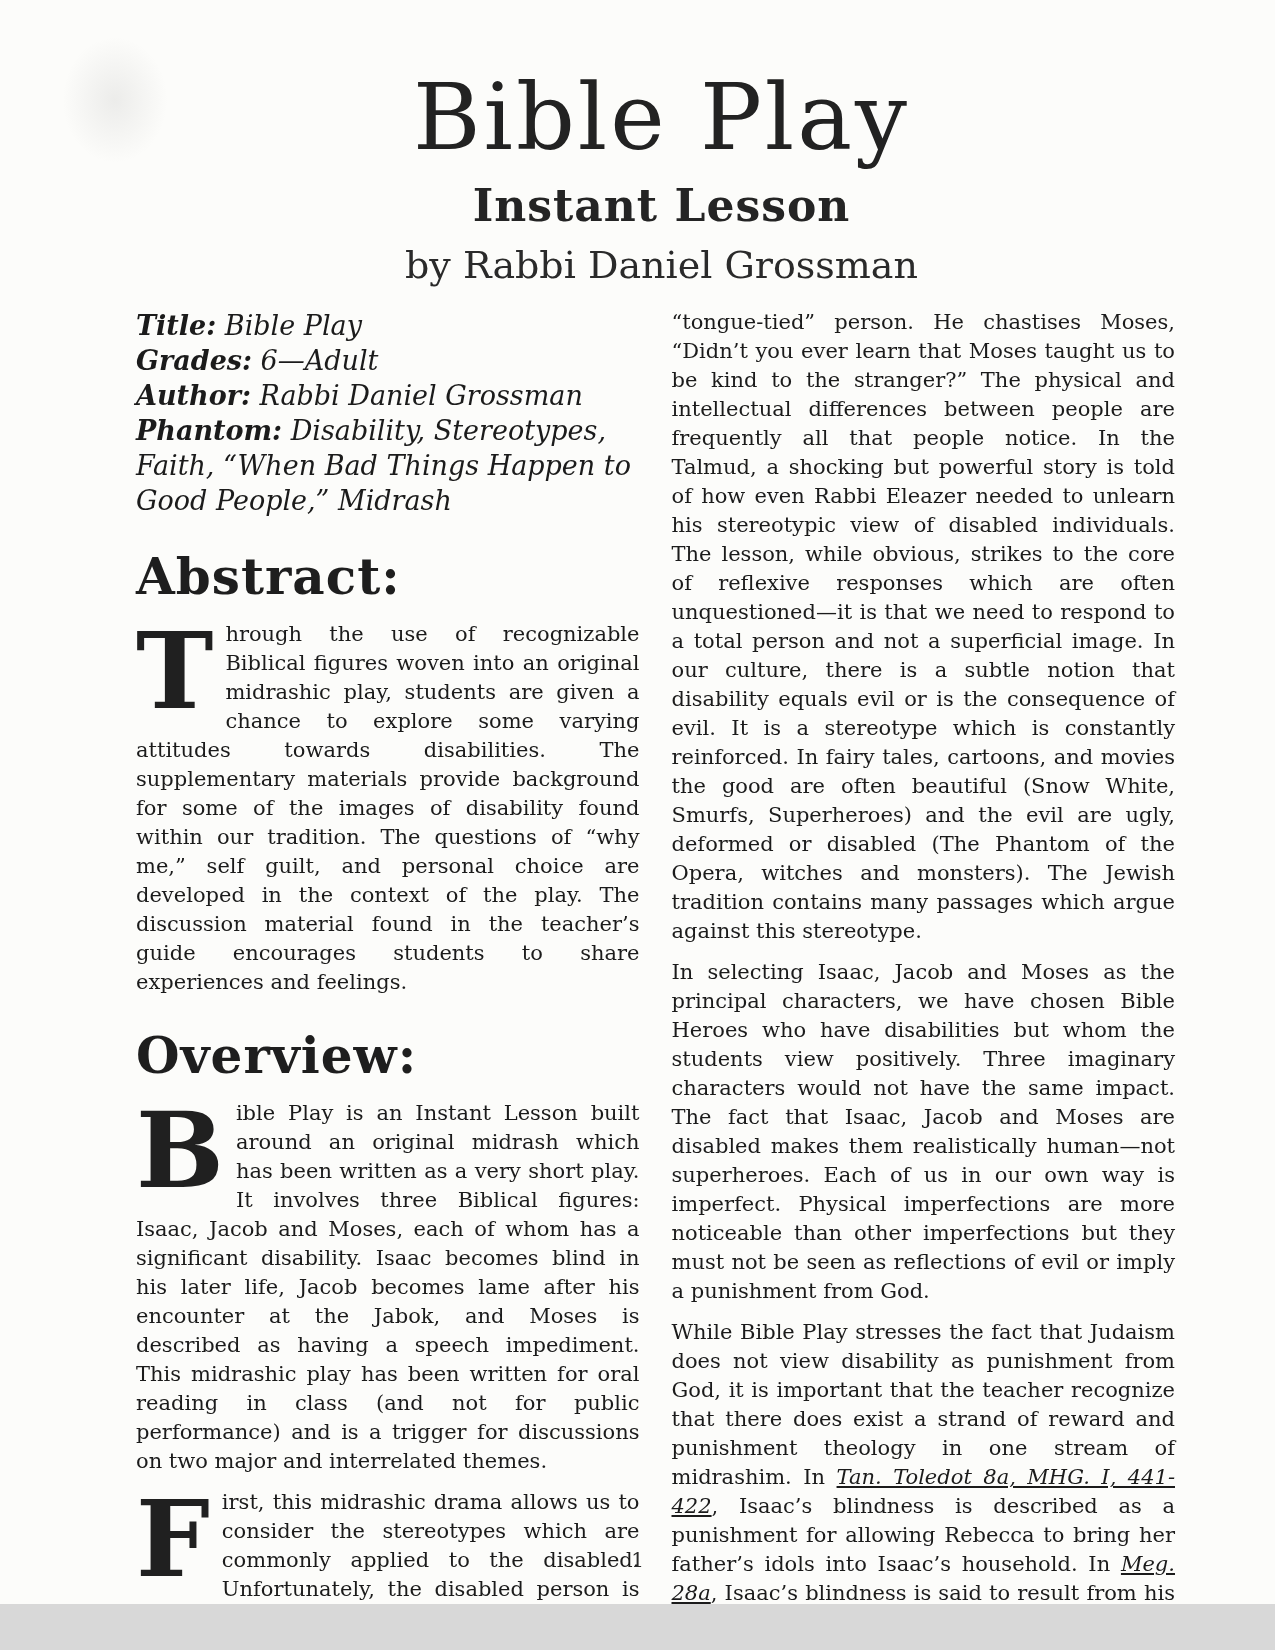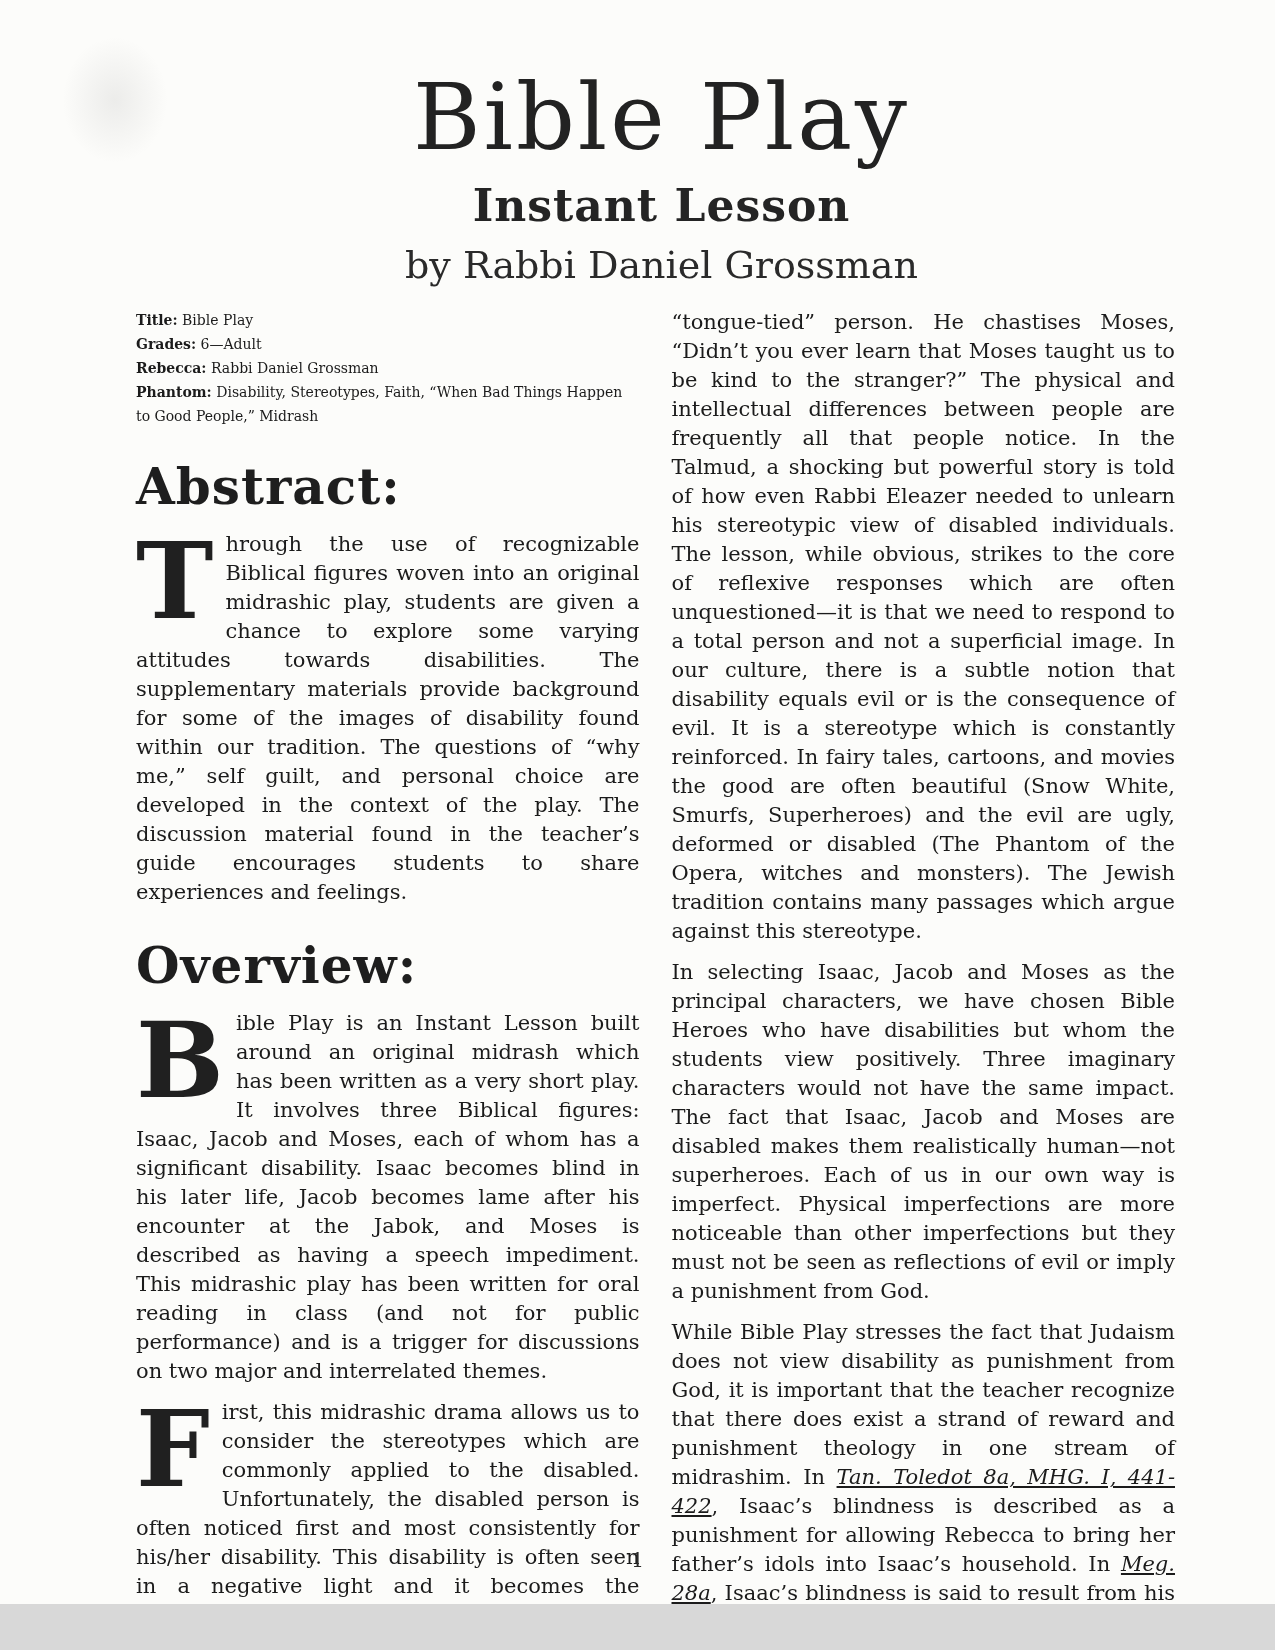--- a/index.html
+++ b/index.html
@@ -25,21 +25,21 @@
   .byline  { font-size:38px; line-height:1.0; font-weight:normal; margin-top:18px; color:#2a2a2a; }
 
   .columns {
     display:flex;
     gap:32px;
     padding:24px 100px 0 88px;
     align-items:flex-start;
   }
   .col { flex:1 1 0; min-width:0; }
 
-  .meta { font-size:14px; line-height:24px; }
+  .meta { font-size:27px; line-height:35px;font-style:italic; }
   .meta-row { }
   .meta-label { font-weight:bold; }
   .meta-value { }
 
   .sec {
     font-size:50px; line-height:1.0; font-weight:bold;
     letter-spacing:1px; color:#1e1e1e;
     margin:34px 0 18px 0;
   }
   .body {
@@ -75,21 +75,21 @@
     <div class="title">Bible Play</div>
     <div class="subtitle">Instant Lesson</div>
     <div class="byline">by Rabbi Daniel Grossman</div>
   </div>
 
   <div class="columns">
     <div class="col">
       <div class="meta">
           <div class="meta-row"><span class="meta-label">Title:</span><span class="meta-value"> Bible Play</span></div>
           <div class="meta-row"><span class="meta-label">Grades:</span><span class="meta-value"> 6—Adult</span></div>
-          <div class="meta-row"><span class="meta-label">Rebecca:</span><span class="meta-value"> Rabbi Daniel Grossman</span></div>
+          <div class="meta-row"><span class="meta-label">Author:</span><span class="meta-value"> Rabbi Daniel Grossman</span></div>
           <div class="meta-row"><span class="meta-label">Phantom:</span><span class="meta-value"> Disability, Stereotypes, Faith, “When Bad Things Happen to Good People,” Midrash</span></div>
         </div>
 
       <h3 class="sec">Abstract:</h3>
       <p class="body"><span class="dropcap">T</span><span class="seg-n">hrough the use of recognizable Biblical figures woven into an original midrashic play, students are given a chance to explore some varying attitudes towards disabilities. The supplementary materials provide background for some of the images of disability found within our tradition. The questions of “why me,” self guilt, and personal choice are developed in the context of the play. The discussion material found in the teacher’s guide encourages students to share experiences and feelings.</span></p>
 
       <h3 class="sec">Overview:</h3>
       <p class="body"><span class="dropcap">B</span><span class="seg-b">ible Play</span><span class="seg-n"> is an </span><span class="seg-b">Instant Lesson</span><span class="seg-n"> built around an original midrash which has been written as a very short play. It involves three Biblical figures: Isaac, Jacob and Moses, each of whom has a significant disability. Isaac becomes blind in his later life, Jacob becomes lame after his encounter at the Jabok, and Moses is described as having a speech impediment. This midrashic play has been written for oral reading in class (and not for public performance) and is a trigger for discussions on two major and interrelated themes.</span></p>
       <p class="body"><span class="dropcap">F</span><span class="seg-n">irst, this midrashic drama allows us to consider the stereotypes which are commonly applied to the disabled. Unfortunately, the disabled person is often noticed first and most consistently for his/her disability. This disability is often seen in a negative light and it becomes the dominant factor in most of his/her interpersonal relationships. In our midrash, the stranger responds to Moses’ inability to speak clearly by disregarding his feelings as a person (embarrassment, frustration, etc.). Ironically, this stranger invokes the “image” of Moses as a leader, to justify his anger at Moses the</span></p>
     </div>

